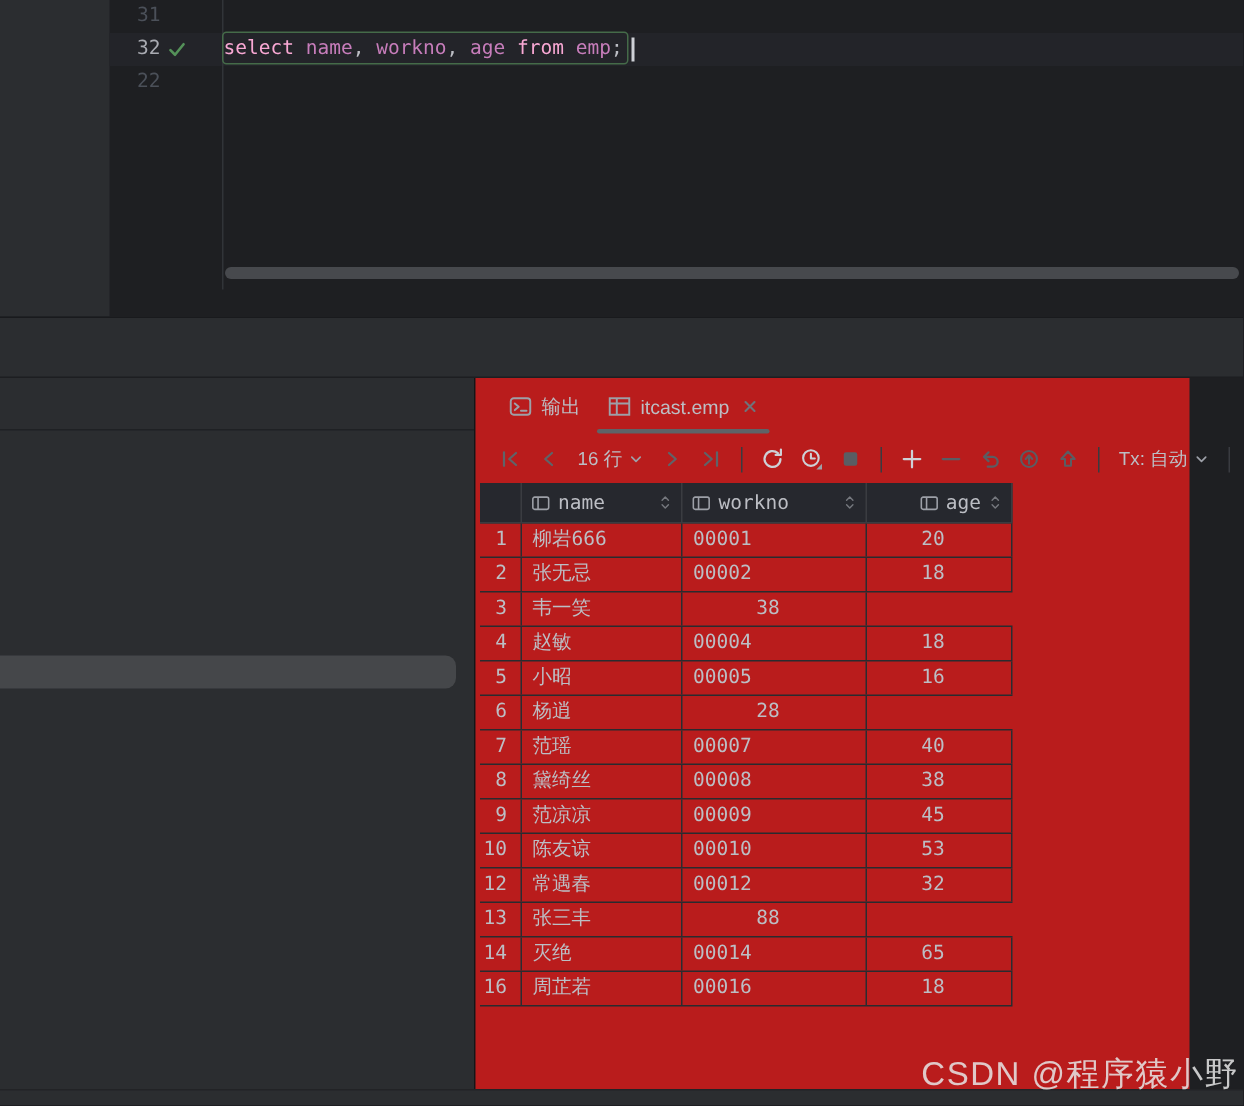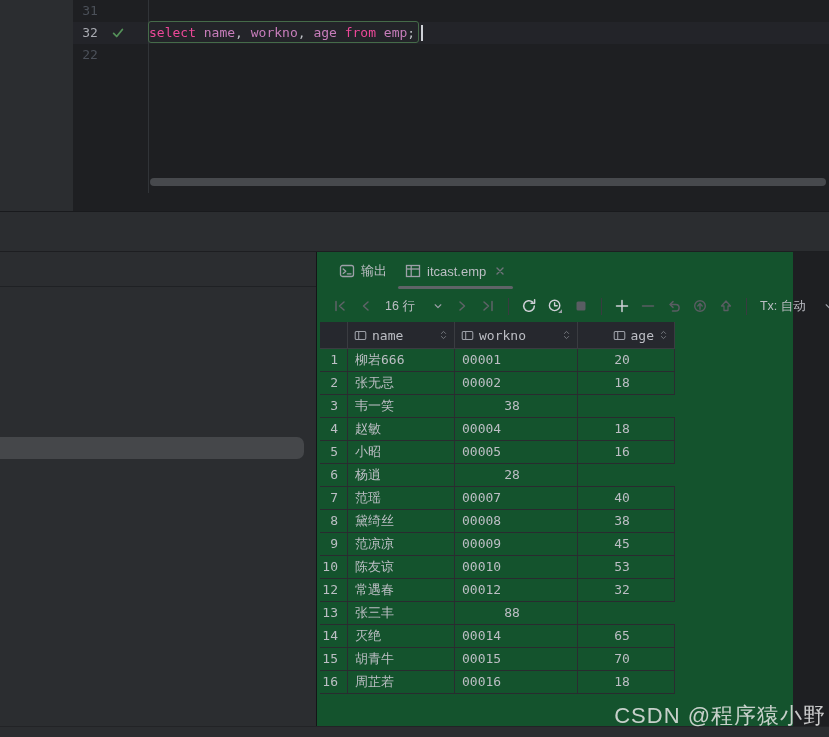--- a/index.html
+++ b/index.html
@@ -8,62 +8,62 @@
         font-size:13px;color:#bcbec4;background:#1e1f22;}
   .mono{font-family:"DejaVu Sans Mono",monospace;}
 
   
   .editor-region{position:absolute;left:0;top:0;width:829px;height:211px;background:#1e1f22;}
   .project-sliver{position:absolute;left:0;top:0;width:73px;height:211px;background:#2b2d30;}
   .editor{position:absolute;left:73px;top:0;width:756px;height:211px;}
   .gutter{position:absolute;left:0;top:0;width:75px;height:193px;border-right:1px solid #313438;}
   .ed-line{position:absolute;left:0;width:756px;height:22px;}
   .ed-line.current{background:#232429;}
-  .lineno{position:absolute;left:0;top:0;width:34px;height:22px;line-height:22px;text-align:center;
+  .lineno{position:absolute;left:0;top:0;width:34px;height:22px;line-height:22px;text-align:right;
           color:#4b5059;font-size:13px;font-family:"DejaVu Sans Mono",monospace;}
   .lineno.active{color:#a9abb2;}
   .gut-check{position:absolute;left:38px;top:4px;width:14px;height:14px;}
   .code-row{position:absolute;left:76px;top:0;height:22px;line-height:22px;white-space:pre;
             font-family:"DejaVu Sans Mono",monospace;font-size:13px;}
   .stmt-box{position:absolute;left:75px;top:21px;width:271px;height:22px;
             border:1px solid #456b49;border-radius:3px;box-sizing:border-box;}
   .caret{position:absolute;left:348px;top:25px;width:2px;height:16px;background:#ced0d6;}
-  .tok-keyword{color:#ec4899;}
+  .tok-keyword{color:#f9a8d4;}
   .tok-identifier{color:#c77dbb;}
   .tok-plain{color:#bcbec4;}
   .ed-hscroll{position:absolute;left:77px;top:178px;width:676px;height:8px;
               background:#47494d;border-radius:4px;}
 
   
   .mid-band{position:absolute;left:0;top:211px;width:829px;height:41px;background:#2b2d30;
             border-top:1px solid #191a1d;border-bottom:1px solid #1d1e21;box-sizing:border-box;}
 
   
   .bottom{position:absolute;left:0;top:252px;width:829px;height:485px;}
   .left-panel{position:absolute;left:0;top:0;width:316px;height:474px;background:#2b2d30;}
   .left-panel-header{position:absolute;left:0;top:0;width:316px;height:35px;
                      border-bottom:1px solid #1f2124;box-sizing:border-box;}
   .left-selection{position:absolute;left:0;top:185px;width:304px;height:22px;
                   background:#45474a;border-radius:0 7px 7px 0;}
   .v-divider{position:absolute;left:316px;top:0;width:1px;height:474px;background:#141517;}
-  .right-panel{position:absolute;left:317px;top:0;width:476px;height:474px;background:#14532d;}
+  .right-panel{position:absolute;left:317px;top:0;width:476px;height:474px;background:#b91c1c;}
 
   
   .tabbar{position:absolute;left:0;top:0;width:512px;height:38px;display:flex;align-items:stretch;padding-left:13px;box-sizing:border-box;}
   .tab{position:relative;display:flex;align-items:center;gap:6px;padding:0 9px;cursor:default;}
   .tab .tab-label{color:#bcbec4;}
   .tab.active::after{content:"";position:absolute;left:2px;right:2px;bottom:1px;height:3px;
                      background:#5f6367;border-radius:2px;}
   .tab-close{display:flex;align-items:center;margin-left:2px;}
 
   
   .toolbar{position:absolute;left:0;top:38px;width:512px;height:32px;display:flex;align-items:center;
            gap:6px;padding-left:13px;box-sizing:border-box;}
   .tb-btn{width:20px;height:20px;display:flex;align-items:center;justify-content:center;flex:0 0 auto;}
-  .tb-label{display:flex;align-items:center;gap:18px;color:#bcbec4;font-size:12.5px;padding:0 3px;flex:0 0 auto;}
+  .tb-label{display:flex;align-items:center;gap:4px;color:#bcbec4;font-size:12.5px;padding:0 3px;flex:0 0 auto;}
   .tb-sep{width:1px;height:17px;background:#393b40;margin:0 4px;flex:0 0 auto;}
 
   
   .grid{position:absolute;left:3px;top:70px;width:355px;}
   .g-head{display:grid;grid-template-columns:28px 107px 123px 97px;height:26px;background:#26282e;
           border-bottom:1px solid #3a3c41;}
   .g-head > div{display:flex;align-items:center;gap:5px;padding:0 6px;border-right:1px solid #3a3c41;
                 box-sizing:border-box;font-family:"DejaVu Sans Mono",monospace;font-size:13px;color:#bcbec4;}
   .g-head .h-right{justify-content:flex-end;}
   .g-body .r-row{display:grid;grid-template-columns:28px 107px 123px 97px;height:22px;
@@ -367,26 +367,20 @@
     <div class="c-name">张三丰</div>
     <div class="c-age">88</div>
   </div>
             <div class="r-row">
     <div class="c-num">14</div>
     <div class="c-name">灭绝</div>
     <div class="c-workno">00014</div>
     <div class="c-age">65</div>
   </div>
             <div class="r-row">
-    <div class="c-num">15</div>
-    <div class="c-name">胡青牛</div>
-    <div class="c-workno">00015</div>
-    <div class="c-age">70</div>
-  </div>
-            <div class="r-row">
     <div class="c-num">16</div>
     <div class="c-name">周芷若</div>
     <div class="c-workno">00016</div>
     <div class="c-age">18</div>
   </div>
           </div>
       </div>
     </div>
   </div>
 

